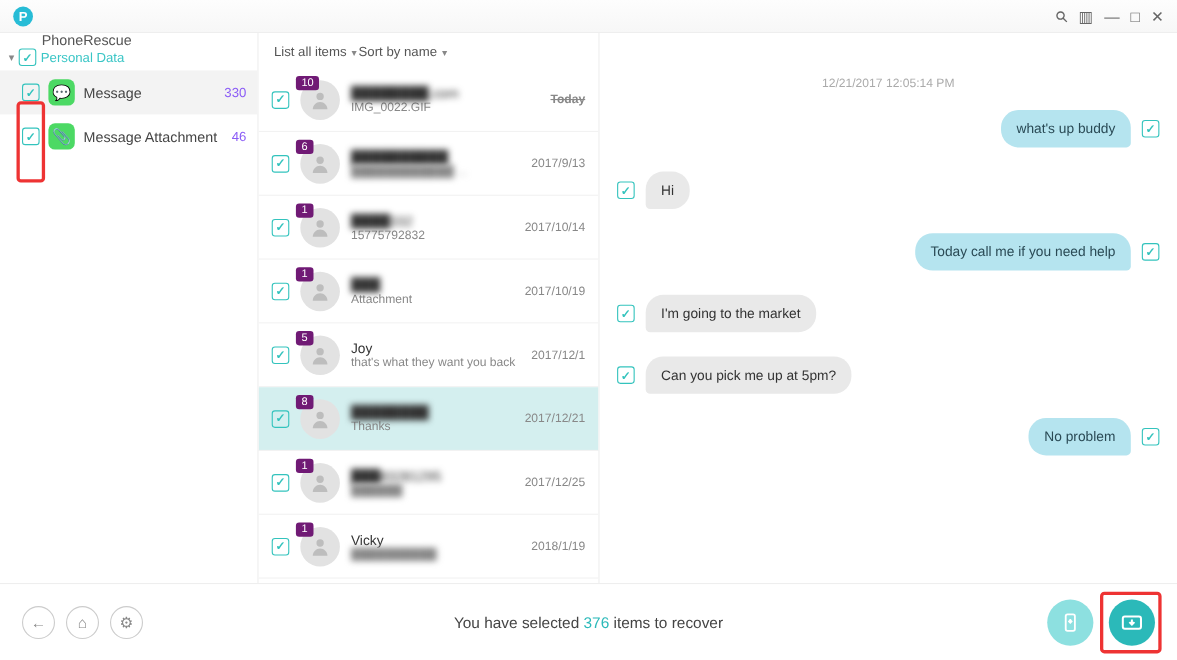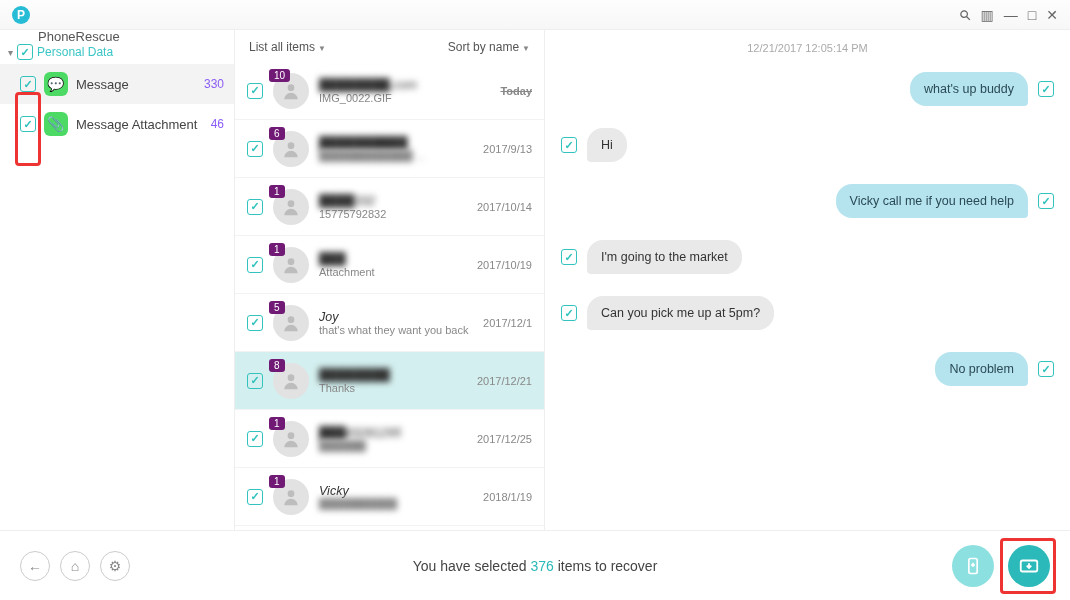--- a/index.html
+++ b/index.html
@@ -19,38 +19,38 @@
 .side-item { display: flex; align-items: center; padding: 8px 10px 8px 20px; font-size: 13px; color: #444; gap: 8px; position: relative; }
 .side-item.active { background: #f3f3f3; }
 .side-item .count { margin-left: auto; color: #8b5cf6; font-size: 12px; }
 .cb { width: 16px; height: 16px; border: 1.5px solid #33c3bd; border-radius: 3px; display: flex; align-items: center; justify-content: center; color: #33c3bd; font-size: 11px; font-weight: bold; flex-shrink: 0; }
 .cb::after { content: "✓"; }
 .app-icon { width: 24px; height: 24px; border-radius: 6px; display: flex; align-items: center; justify-content: center; font-size: 14px; color: #fff; flex-shrink: 0; }
 .app-icon.green { background: #4cd964; }
 .red-box { position: absolute; left: 15px; top: 62px; width: 26px; height: 74px; border: 3px solid #e33; border-radius: 4px; pointer-events: none; }
 
 .mid { width: 310px; border-right: 1px solid #eee; display: flex; flex-direction: column; }
-.mid-head { display: flex; justify-content: space-between; padding: 10px 14px 8px; font-size: 12px; color: #555; }
+.mid-head { display: flex; justify-content: flex-start; padding: 10px 14px 8px; font-size: 12px; color: #555; }
 .mid-head .dd { cursor: pointer; }
 .mid-head .dd .tri { font-size: 8px; color: #888; margin-left: 3px; }
 .convos { flex: 1; overflow: hidden; }
 .convo { display: flex; align-items: center; padding: 10px 12px; gap: 10px; border-bottom: 1px solid #f2f2f2; height: 58px; }
 .convo.sel { background: #d4efef; }
 .convo .avatar { width: 36px; height: 36px; border-radius: 50%; background: #e2e2e2; position: relative; flex-shrink: 0; display: flex; align-items: center; justify-content: center; }
 .convo .avatar svg { width: 20px; height: 20px; fill: #bdbdbd; }
 .convo .badge { position: absolute; top: -4px; left: -4px; background: #701a75; color: #fff; font-size: 10px; border-radius: 3px; padding: 1px 5px; }
 .convo .info { flex: 1; min-width: 0; }
-.convo .name { font-size: 12.5px; color: #333; white-space: nowrap; overflow: hidden; text-overflow: ellipsis; font-style: italic; }
+.convo .name { font-size: 12.5px; color: #333; white-space: nowrap; overflow: hidden; text-overflow: ellipsis; }
 .convo .preview { font-size: 11px; color: #888; white-space: nowrap; overflow: hidden; text-overflow: ellipsis; }
 .convo .date { font-size: 11px; color: #888; flex-shrink: 0; }
 .convo .date.strike { text-decoration: line-through; font-weight: bold; }
 .blur { filter: blur(3px); color: #ccc; }
 
 .chat { flex: 1; display: flex; flex-direction: column; padding: 12px 16px; }
-.timestamp { text-align: center; font-size: 11px; color: #aaa; margin-bottom: 18px; }
+.timestamp { text-align: center; font-size: 11px; color: #aaa; margin-bottom: 18px; margin-top: 28px; }
 .msg-row { display: flex; align-items: center; margin-bottom: 22px; gap: 10px; }
 .msg-row.right { justify-content: flex-end; }
 .bubble { padding: 10px 14px; border-radius: 16px; font-size: 12.5px; max-width: 260px; }
 .bubble.grey { background: #e9e9e9; color: #333; border-bottom-left-radius: 4px; }
 .bubble.blue { background: #b5e4ef; color: #2a4a55; border-bottom-right-radius: 4px; }
 .spacer { flex: 1; }
 
 .footer { height: 70px; border-top: 1px solid #eee; display: flex; align-items: center; padding: 0 20px; position: relative; }
 .foot-left { display: flex; gap: 10px; }
 .circ-btn { width: 30px; height: 30px; border: 1px solid #ccc; border-radius: 50%; display: flex; align-items: center; justify-content: center; color: #888; cursor: pointer; font-size: 14px; }
@@ -237,21 +237,21 @@
           <div class="bubble blue">what's up buddy</div>
           <span class="cb"></span>
         </div>
         <div class="msg-row ">
           <span class="cb"></span>
           <div class="bubble grey">Hi</div>
           <span class="spacer"></span>
         </div>
         <div class="msg-row right">
           <span class="spacer"></span>
-          <div class="bubble blue">Vicky call me if you need help</div>
+          <div class="bubble blue">Today call me if you need help</div>
           <span class="cb"></span>
         </div>
         <div class="msg-row ">
           <span class="cb"></span>
           <div class="bubble grey">I'm going to the market</div>
           <span class="spacer"></span>
         </div>
         <div class="msg-row ">
           <span class="cb"></span>
           <div class="bubble grey">Can you pick me up at 5pm?</div>

